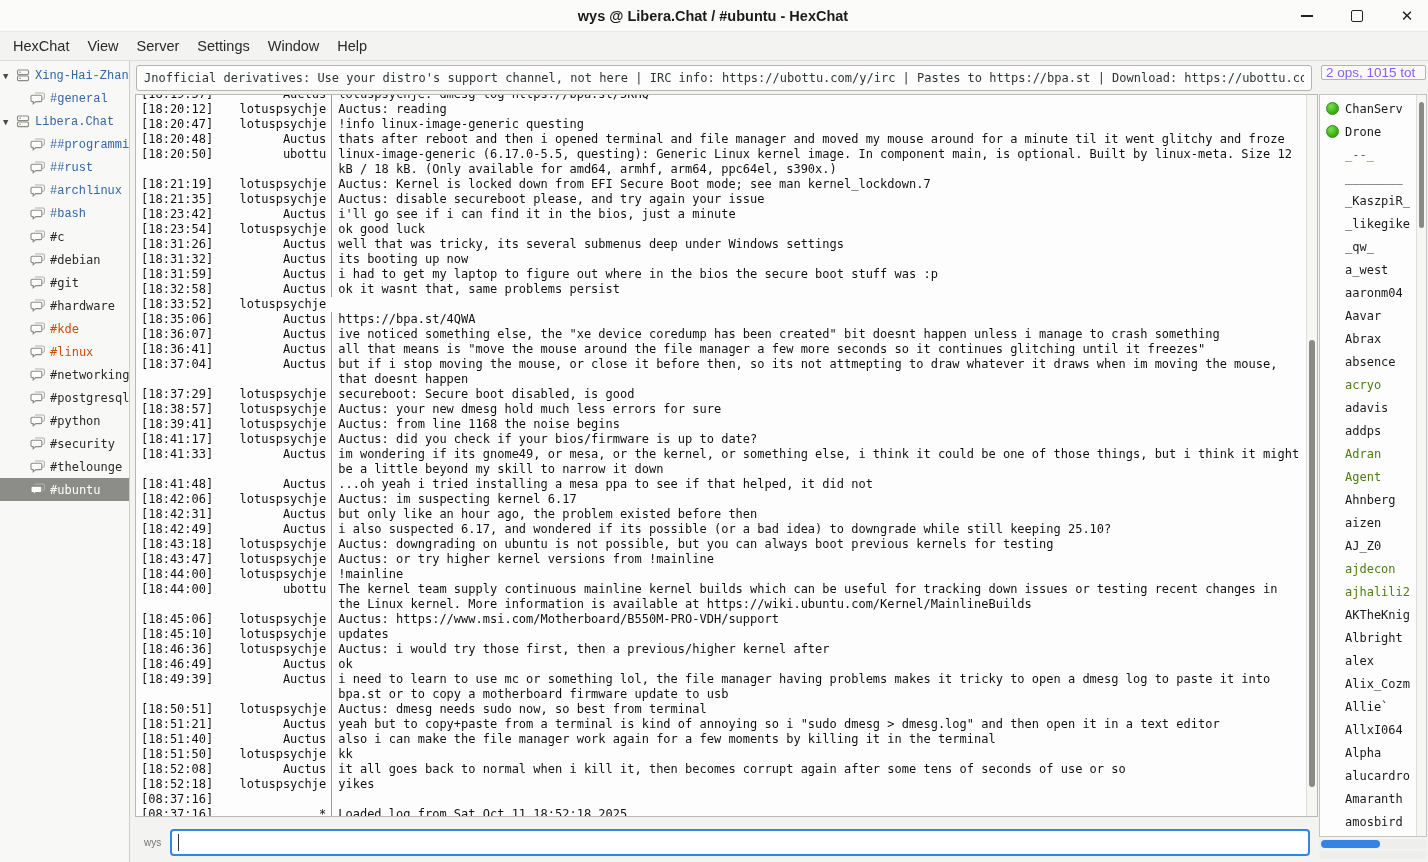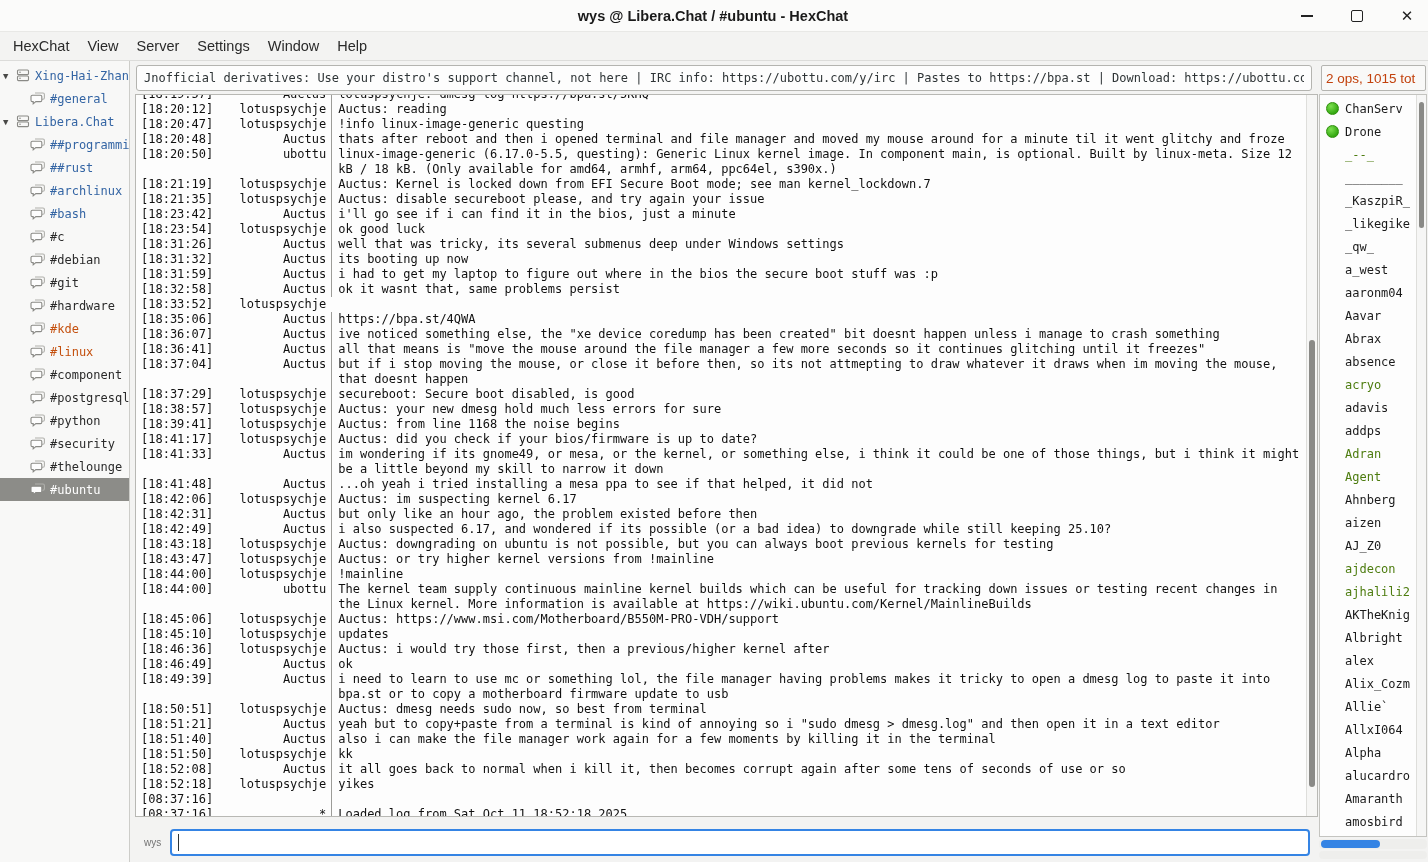--- a/index.html
+++ b/index.html
@@ -28,21 +28,21 @@
 
   
   .tree-panel { width:130px; flex:0 0 130px; background:#f8f8f7; border-right:1px solid #cdcdc9;
                 padding-top:3px; overflow:hidden; font-family:"DejaVu Sans Mono", monospace; font-size:12px; }
   .tree-row { height:23px; display:flex; align-items:center; white-space:nowrap; overflow:hidden; }
   .network-row { padding-left:3px; }
   .channel-row { padding-left:30px; }
   .expander { font-size:9px; color:#4a4a48; width:12px; flex:0 0 12px; }
   .tree-icon { flex:0 0 16px; width:16px; height:13px; margin-right:4px; }
   .tree-label { overflow:hidden; white-space:nowrap; }
-  .st-activity .tree-label { color:#3465a4; }
+  .st-activity .tree-label { color:#3465a4;font-family:Liberation Mono, monospace; }
   .st-normal .tree-label { color:#2a2a2a; }
   .st-highlight .tree-label { color:#c4500e; }
   .st-selected { background:#8c8c88; }
   .st-selected .tree-label { color:#ffffff; }
 
   
   .center { flex:1; display:flex; flex-direction:column; min-width:0; }
   .topic-row { flex:0 0 33px; padding:4px 6px 3px 6px; }
   .topic-box { height:26px; background:#fdfdfd; border:1px solid #b4b4b0; border-radius:3px;
                width:100%; font-family:"DejaVu Sans Mono", monospace; font-size:12px; color:#2e3436;
@@ -66,22 +66,22 @@
   .input-row { flex:0 0 37px; display:flex; align-items:center; padding:4px 8px 6px 14px; gap:9px; }
   .nick-label { font-size:10px; color:#737373; }
   .input-wrap { flex:1; position:relative; }
   .chat-input { width:100%; height:27px; border:2px solid #3584e4; border-radius:4px; background:#ffffff;
                 font-family:"DejaVu Sans Mono", monospace; font-size:12px; padding:0 6px; outline:none; }
   .caret { position:absolute; left:8px; top:5px; width:1px; height:17px; background:#2e3436; }
 
   
   .user-panel { width:110px; flex:0 0 110px; display:flex; flex-direction:column; background:#f3f3f2; }
   .user-header-row { flex:0 0 33px; padding:4px 2px 3px 3px; }
-  .user-header { height:26px; background:#f9f9f8; border:1px solid #b4b4b0; border-radius:2px;
-                 font-size:13.5px; color:#c2410c; display:flex; align-items:center; padding:0 4px;
+  .user-header { height:15px; background:#f9f9f8; border:1px solid #b4b4b0; border-radius:2px;
+                 font-size:13.5px; color:#8b5cf6; display:flex; align-items:center; padding:0 4px;
                  white-space:nowrap; overflow:hidden; }
   .user-list-wrap { flex:1; min-height:0; display:flex; margin:0 1px; border:1px solid #c4c4c0;
                     background:#fdfdfd; overflow:hidden; }
   .user-list { flex:1; overflow:hidden; padding-top:2px; font-family:"DejaVu Sans Mono", monospace; font-size:12px; }
   .user-row { height:23px; display:flex; align-items:center; padding-left:6px; white-space:nowrap; overflow:hidden; }
   .opdot { flex:0 0 13px; width:13px; height:13px; border-radius:50%; margin-right:6px;
            background:transparent; }
   .op .opdot { background:radial-gradient(circle at 35% 30%, #7ce04f, #35a912 70%); border:1px solid #2d8f0c; }
   .unick { color:#1a1a1a; overflow:hidden; }
   .away .unick { color:#4d7c0f; }
@@ -220,21 +220,21 @@
       <path d="M5 1 h8 a1.4 1.4 0 0 1 1.4 1.4 v3.4 a1.4 1.4 0 0 1 -1.4 1.4 h-1" fill="none" stroke="#b0b0ac" stroke-width="1.1"></path>
       <path d="M2.4 3.2 h8 a1.4 1.4 0 0 1 1.4 1.4 v3.6 a1.4 1.4 0 0 1 -1.4 1.4 h-4.6 l-2.6 2.2 v-2.2 h-0.8 a1.4 1.4 0 0 1 -1.4 -1.4 v-3.6 a1.4 1.4 0 0 1 1.4 -1.4 z" fill="#fdfdfd" stroke="#8a8a86" stroke-width="1.1"></path>
     </svg>
     <span class="tree-label">#linux</span>
   </div>
         <div class="tree-row channel-row st-normal">
     <svg class="tree-icon" viewBox="0 0 16 13">
       <path d="M5 1 h8 a1.4 1.4 0 0 1 1.4 1.4 v3.4 a1.4 1.4 0 0 1 -1.4 1.4 h-1" fill="none" stroke="#b0b0ac" stroke-width="1.1"></path>
       <path d="M2.4 3.2 h8 a1.4 1.4 0 0 1 1.4 1.4 v3.6 a1.4 1.4 0 0 1 -1.4 1.4 h-4.6 l-2.6 2.2 v-2.2 h-0.8 a1.4 1.4 0 0 1 -1.4 -1.4 v-3.6 a1.4 1.4 0 0 1 1.4 -1.4 z" fill="#fdfdfd" stroke="#8a8a86" stroke-width="1.1"></path>
     </svg>
-    <span class="tree-label">#component</span>
+    <span class="tree-label">#networking</span>
   </div>
         <div class="tree-row channel-row st-normal">
     <svg class="tree-icon" viewBox="0 0 16 13">
       <path d="M5 1 h8 a1.4 1.4 0 0 1 1.4 1.4 v3.4 a1.4 1.4 0 0 1 -1.4 1.4 h-1" fill="none" stroke="#b0b0ac" stroke-width="1.1"></path>
       <path d="M2.4 3.2 h8 a1.4 1.4 0 0 1 1.4 1.4 v3.6 a1.4 1.4 0 0 1 -1.4 1.4 h-4.6 l-2.6 2.2 v-2.2 h-0.8 a1.4 1.4 0 0 1 -1.4 -1.4 v-3.6 a1.4 1.4 0 0 1 1.4 -1.4 z" fill="#fdfdfd" stroke="#8a8a86" stroke-width="1.1"></path>
     </svg>
     <span class="tree-label">#postgresql</span>
   </div>
         <div class="tree-row channel-row st-normal">
     <svg class="tree-icon" viewBox="0 0 16 13">

